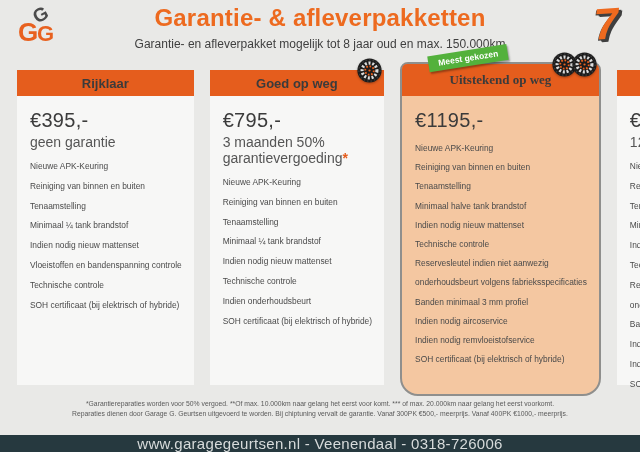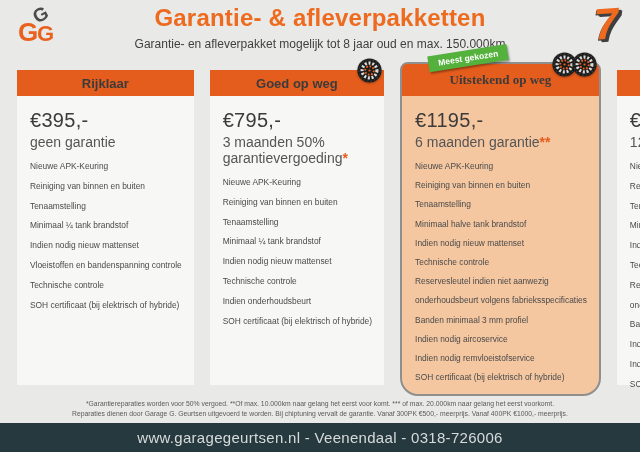--- a/index.html
+++ b/index.html
@@ -45,21 +45,21 @@
   
   .badge { position:absolute; top:-14px; left:26px; z-index:4; transform:rotate(-9deg);
            background:#53b13c; color:#fff; font-size:8.5px; font-weight:bold; padding:3px 10px;
            box-shadow:1px 2px 2px rgba(0,0,0,0.35); }
 
   
   .footnotes { position:absolute; left:0; right:0; bottom:33px; text-align:center;
                font-size:6.8px; color:#5a5a5a; line-height:1.5; }
 
   
-  .footerbar { position:absolute; left:0; right:0; bottom:0; height:29px; background:#26393f;
+  .footerbar { position:absolute; left:0; right:0; bottom:0; height:17px; background:#26393f;
                display:flex; align-items:center; justify-content:center; }
   .footerbar span { color:#d7dbdb; font-size:15px; letter-spacing:0.3px; }
 </style>
 </head>
 <body>
 
 <div class="page">
 
   <div class="hdr">
     <div class="logo">
@@ -142,23 +142,20 @@
     <circle cx="16" cy="16" r="9.5" fill="none" stroke="#dcdcdc" stroke-width="4" stroke-dasharray="2.6 2.2"></circle>
     <circle cx="16" cy="16" r="5.5" fill="none" stroke="#e8611f" stroke-width="2.4" stroke-dasharray="2.2 2"></circle>
     <circle cx="16" cy="16" r="3" fill="#1c1c1c"></circle>
     <circle cx="16" cy="16" r="1.4" fill="#e8611f"></circle>
   </svg>
 </div>
       <div class="card-header">
         <span>Uitstekend op weg</span>
       </div>
       <div class="price">€1195,-</div>
-      <div class="warranty">
-        <span>6 maanden garantie</span><span class="ast">**</span>
-      </div>
       <div class="features">
           <div class="feature">Nieuwe APK-Keuring</div>
           <div class="feature">Reiniging van binnen en buiten</div>
           <div class="feature">Tenaamstelling</div>
           <div class="feature">Minimaal halve tank brandstof</div>
           <div class="feature">Indien nodig nieuw mattenset</div>
           <div class="feature">Technische controle</div>
           <div class="feature">Reservesleutel indien niet aanwezig</div>
           <div class="feature">onderhoudsbeurt volgens fabrieksspecificaties</div>
           <div class="feature">Banden minimaal 3 mm profiel</div>

